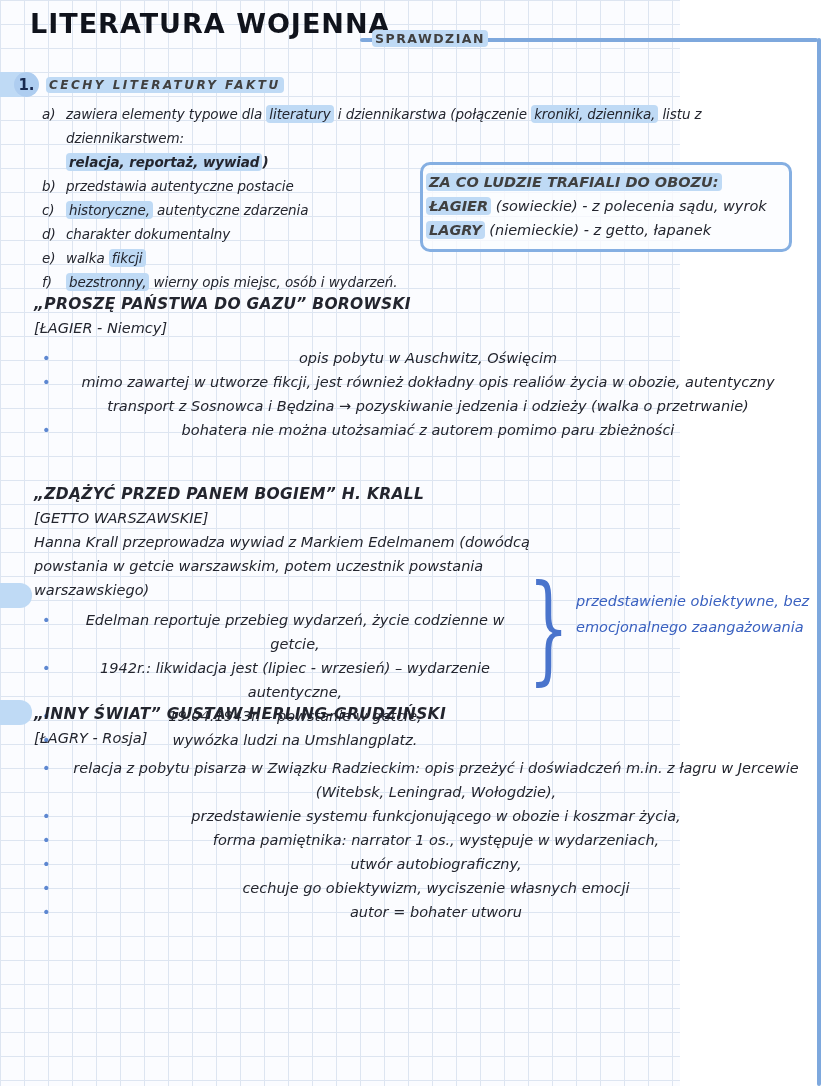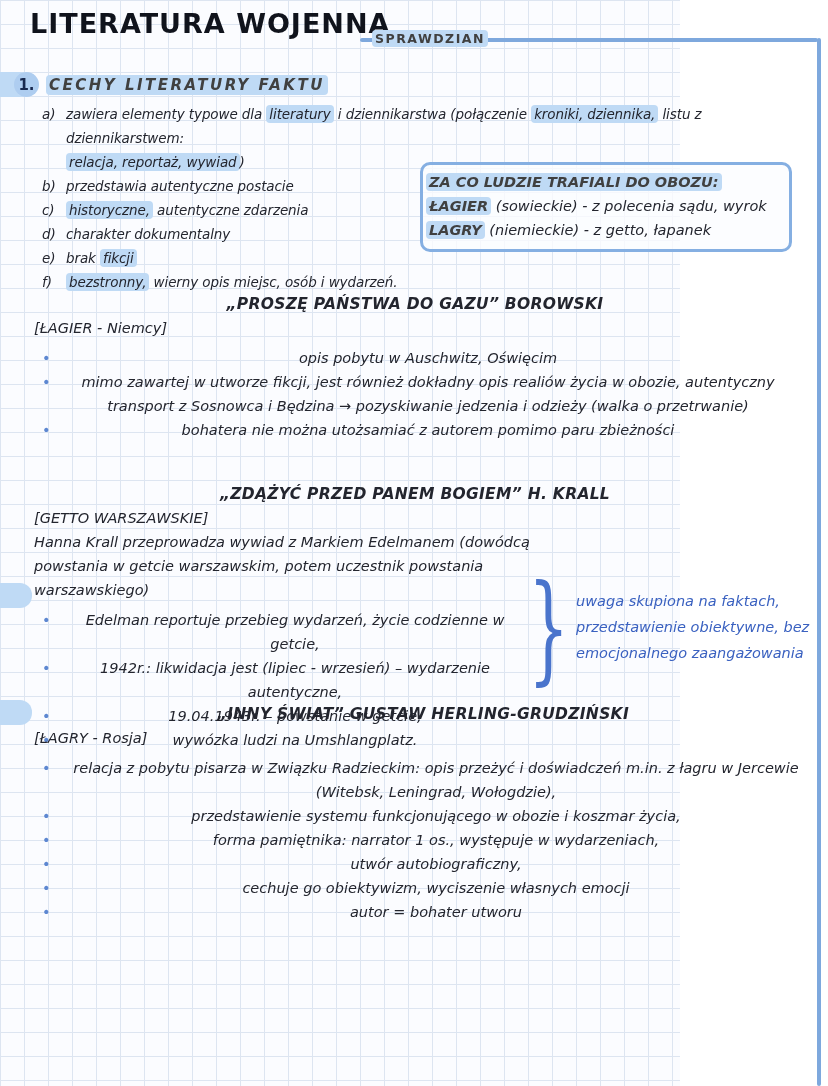--- a/index.html
+++ b/index.html
@@ -25,37 +25,37 @@
   .top-rule{position:absolute;left:360px;top:38px;width:458px;height:4px;background:#7ea8dd;border-radius:3px;}
   .right-rule{position:absolute;left:817px;top:38px;width:4px;height:1048px;background:#7ea8dd;border-radius:3px;}
 
   .margin-mark{position:absolute;left:0;width:32px;height:25px;background:#bfdaf5;border-radius:0 12px 12px 0;}
   .m1{top:72px}.m2{top:583px}.m3{top:700px}
 
   .sec1{position:absolute;left:14px;top:72px;display:flex;align-items:center;}
   .num{display:inline-flex;width:25px;height:25px;align-items:center;justify-content:center;
     background:#aecdf0;border-radius:50%;font-weight:bold;font-size:15px;color:#18294f;
     font-style:normal;margin-right:7px;flex:none;}
-  .sec-heading{font-size:15px;font-weight:bold;letter-spacing:2.5px;}
+  .sec-heading{font-size:12px;font-weight:bold;letter-spacing:2.5px;}
 
   .feat-list{position:absolute;left:42px;top:102px;width:778px;font-size:13.5px;line-height:24px;letter-spacing:-0.1px;}
   .feat{display:flex;}
   .flabel{width:24px;flex:none;}
   .ftext{flex:1;}
-  .cont{display:block;}
+  .cont{display:block;font-weight:bold;}
 
   .camp-box{position:absolute;left:420px;top:162px;width:360px;border:3px solid #85afe2;
     border-radius:10px;padding:5px 3px 7px;background:rgba(251,252,255,.78);
     font-size:14.5px;line-height:24px;}
 
   .work{position:absolute;left:34px;font-size:14.5px;line-height:24px;}
   .w1{top:292px;width:762px;}
   .w2{top:482px;width:762px;}
   .w3{top:702px;width:778px;}
-  .wtitle{font-size:15.5px;font-weight:bold;letter-spacing:.3px;text-align:center;}
+  .wtitle{font-size:15.5px;font-weight:bold;letter-spacing:.3px;}
   .bullets{margin-top:6px;}
   .bullet{display:flex;margin-left:8px;}
   .dot{color:#5d87d1;width:18px;flex:none;font-style:normal;}
   .btext{flex:1;text-align:center;}
   .w2 .btext{max-width:470px;}
   .intro{width:560px;}
 
   .sidenote{position:absolute;left:576px;top:588px;width:250px;color:#3a61c0;
     line-height:26px;font-size:14.5px;}
   .brace{position:absolute;left:528px;top:578px;height:110px;font-size:118px;line-height:100px;
@@ -96,21 +96,21 @@
     <div class="feat">
       <span class="flabel">c)</span>
       <span class="ftext"><span class="hl">historyczne,</span><span> autentyczne zdarzenia</span></span>
     </div>
     <div class="feat">
       <span class="flabel">d)</span>
       <span class="ftext">charakter dokumentalny</span>
     </div>
     <div class="feat">
       <span class="flabel">e)</span>
-      <span class="ftext"><span>brak </span><span class="hl">fikcji</span></span>
+      <span class="ftext"><span>walka </span><span class="hl">fikcji</span></span>
     </div>
     <div class="feat">
       <span class="flabel">f)</span>
       <span class="ftext"><span class="hl">bezstronny,</span><span> wierny opis miejsc, osób i wydarzeń.</span></span>
     </div>
   </div>
 
   <aside class="camp-box">
     <div>
       <span class="hl blue bold">ZA CO LUDZIE TRAFIALI DO OBOZU:</span>
@@ -161,21 +161,20 @@
       </div>
       <div class="bullet">
         <span class="dot">•</span>
         <span class="btext">wywózka ludzi na Umshlangplatz.</span>
       </div>
     </div>
   </section>
 
   <span class="brace">}</span>
   <div class="sidenote">
-    <div>uwaga skupiona na faktach,</div>
     <div>przedstawienie obiektywne, bez</div>
     <div>emocjonalnego zaangażowania</div>
   </div>
 
   <section class="work w3">
     <div class="wtitle">„INNY ŚWIAT” GUSTAW HERLING-GRUDZIŃSKI</div>
     <div class="wtag">[ŁAGRY - Rosja]</div>
     <div class="bullets">
       <div class="bullet">
         <span class="dot">•</span>

